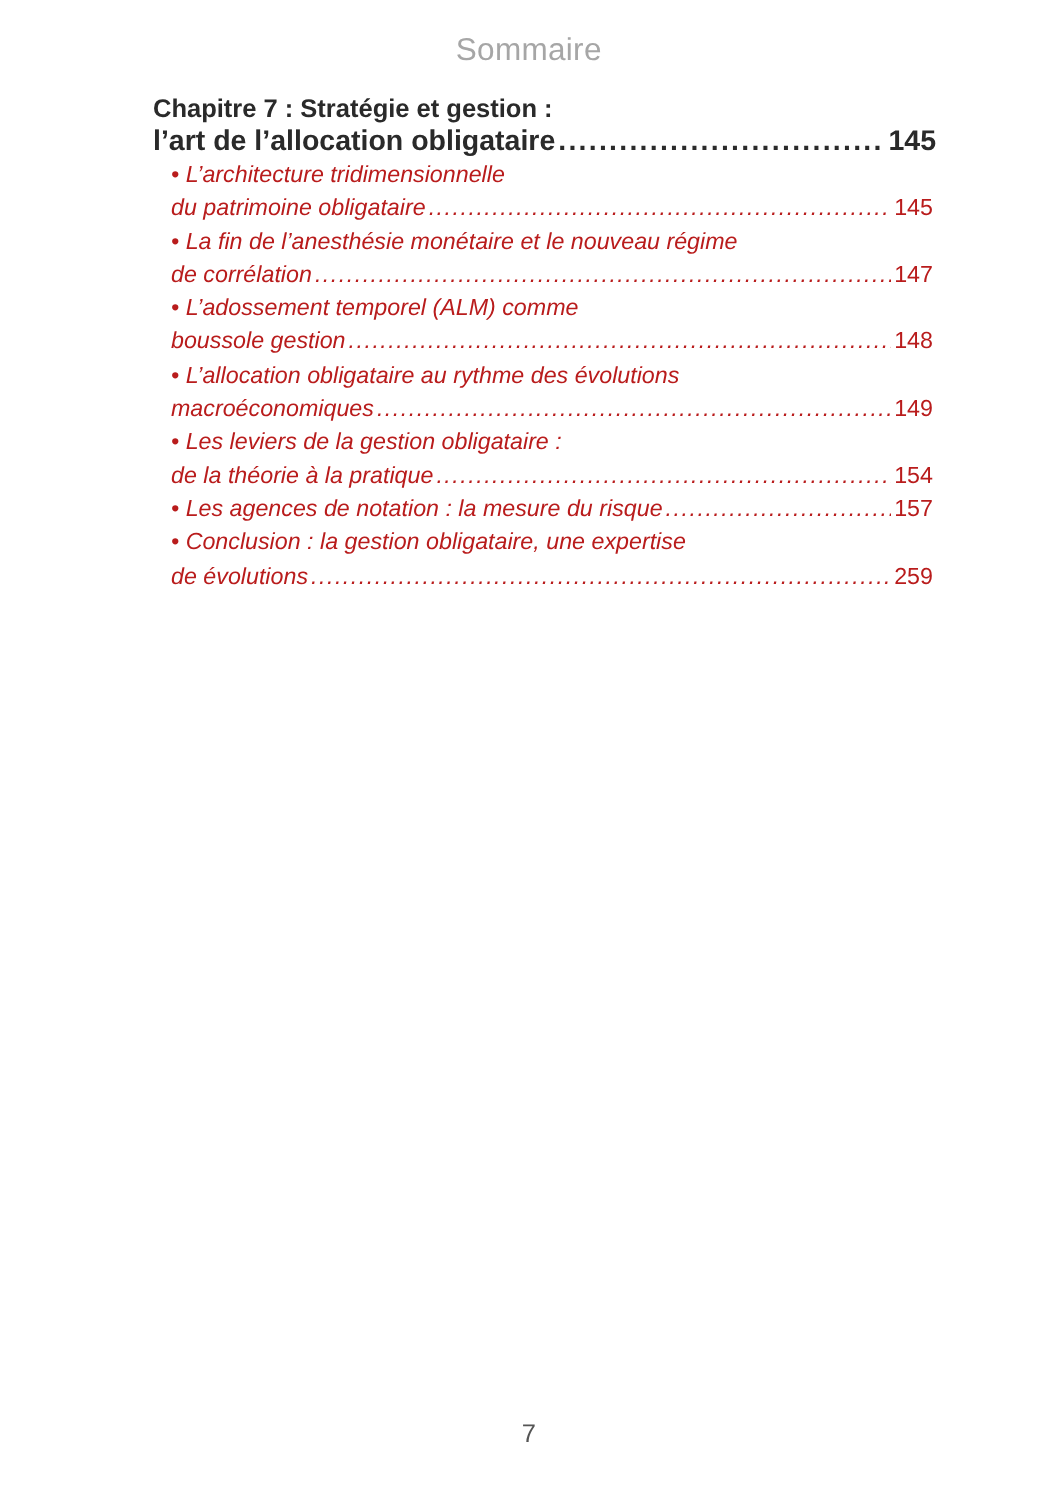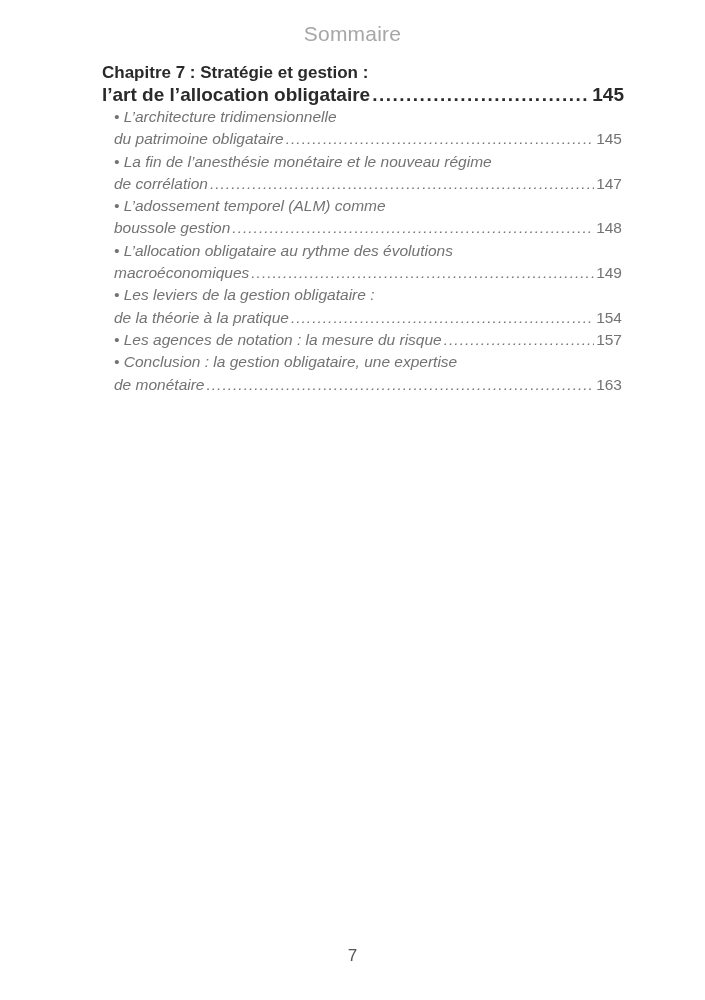--- a/index.html
+++ b/index.html
@@ -8,21 +8,21 @@
     .toc { position: absolute; top: 62px; left: 102px; width: 522px; }
     .chapter-line1 { font-weight: bold; font-size: 17px; line-height: 22px; color: #2a2a2a; white-space: nowrap; }
     .leader-row { display: flex; align-items: baseline; white-space: nowrap; }
     .leader-row .txt { flex: 0 0 auto; }
     .leader-row .dots { flex: 1 1 auto; overflow: hidden; margin: 0 2px; }
     .leader-row .dots::after { content: "......................................................................................................................................................................................................"; letter-spacing: 1px; }
     .leader-row .pg { flex: 0 0 auto; }
     .chapter-line2 { font-weight: bold; font-size: 19px; line-height: 22px; color: #2a2a2a; }
     .chapter-line2 .dots::after { letter-spacing: 1.5px; }
     .entries { margin-left: 12px; width: 508px; margin-top: 0px; }
-    .entry { font-size: 15.5px; line-height: 22.3px; color: #737373; }
+    .entry { font-size: 15.5px; line-height: 22.3px; color: #b91c1c; }
     .entry .it { font-style: italic; }
     .entry .first { white-space: nowrap; }
     .entry .pg { font-style: normal; }
     .folio { position: absolute; top: 946px; left: 0; width: 705px; text-align: center; font-size: 17px; color: #555555; }
   </style>
 </head>
 <body>
 
 <div class="running-head">Sommaire</div>
 
@@ -85,21 +85,21 @@
       <div class="leader-row it">
           <span class="txt"><span>•</span> <span>Les agences de notation : la mesure du risque</span></span>
           <span class="dots"></span>
           <span class="pg">157</span>
         </div>
     </div>
 
     <div class="entry">
       <div class="first it"><span>•</span> <span>Conclusion : la gestion obligataire, une expertise</span></div>
       <div class="leader-row it">
-          <span class="txt">de monétaire</span>
+          <span class="txt">de évolutions</span>
           <span class="dots"></span>
-          <span class="pg">163</span>
+          <span class="pg">259</span>
         </div>
     </div>
   </div>
 </div>
 
 <div class="folio">7</div>
 
 </body></html>

